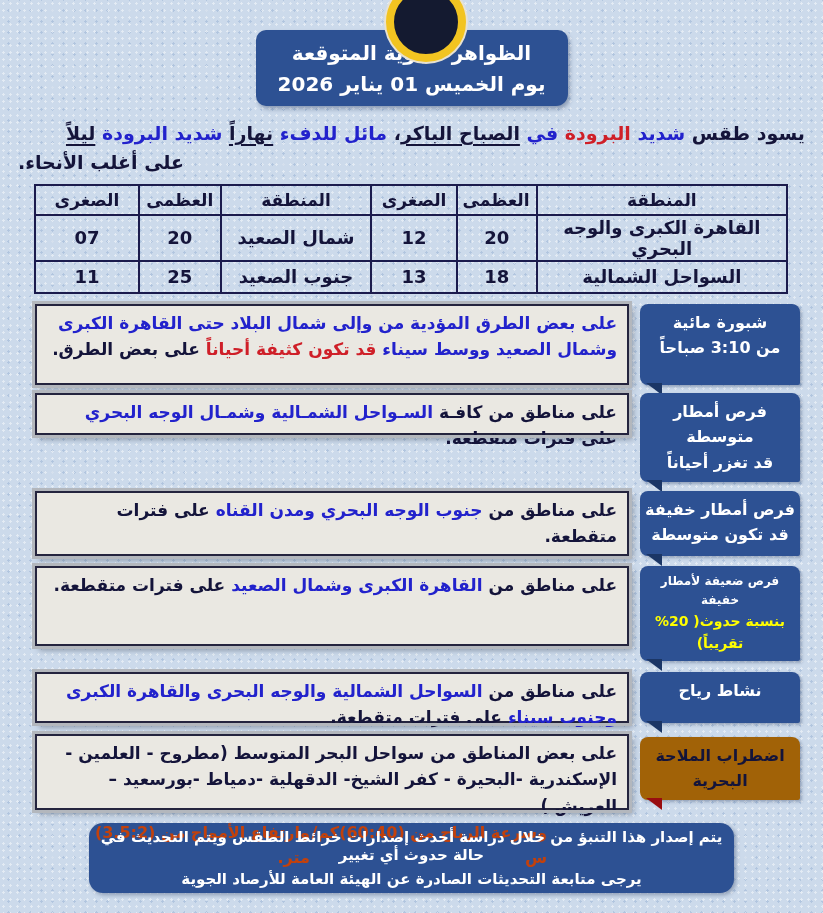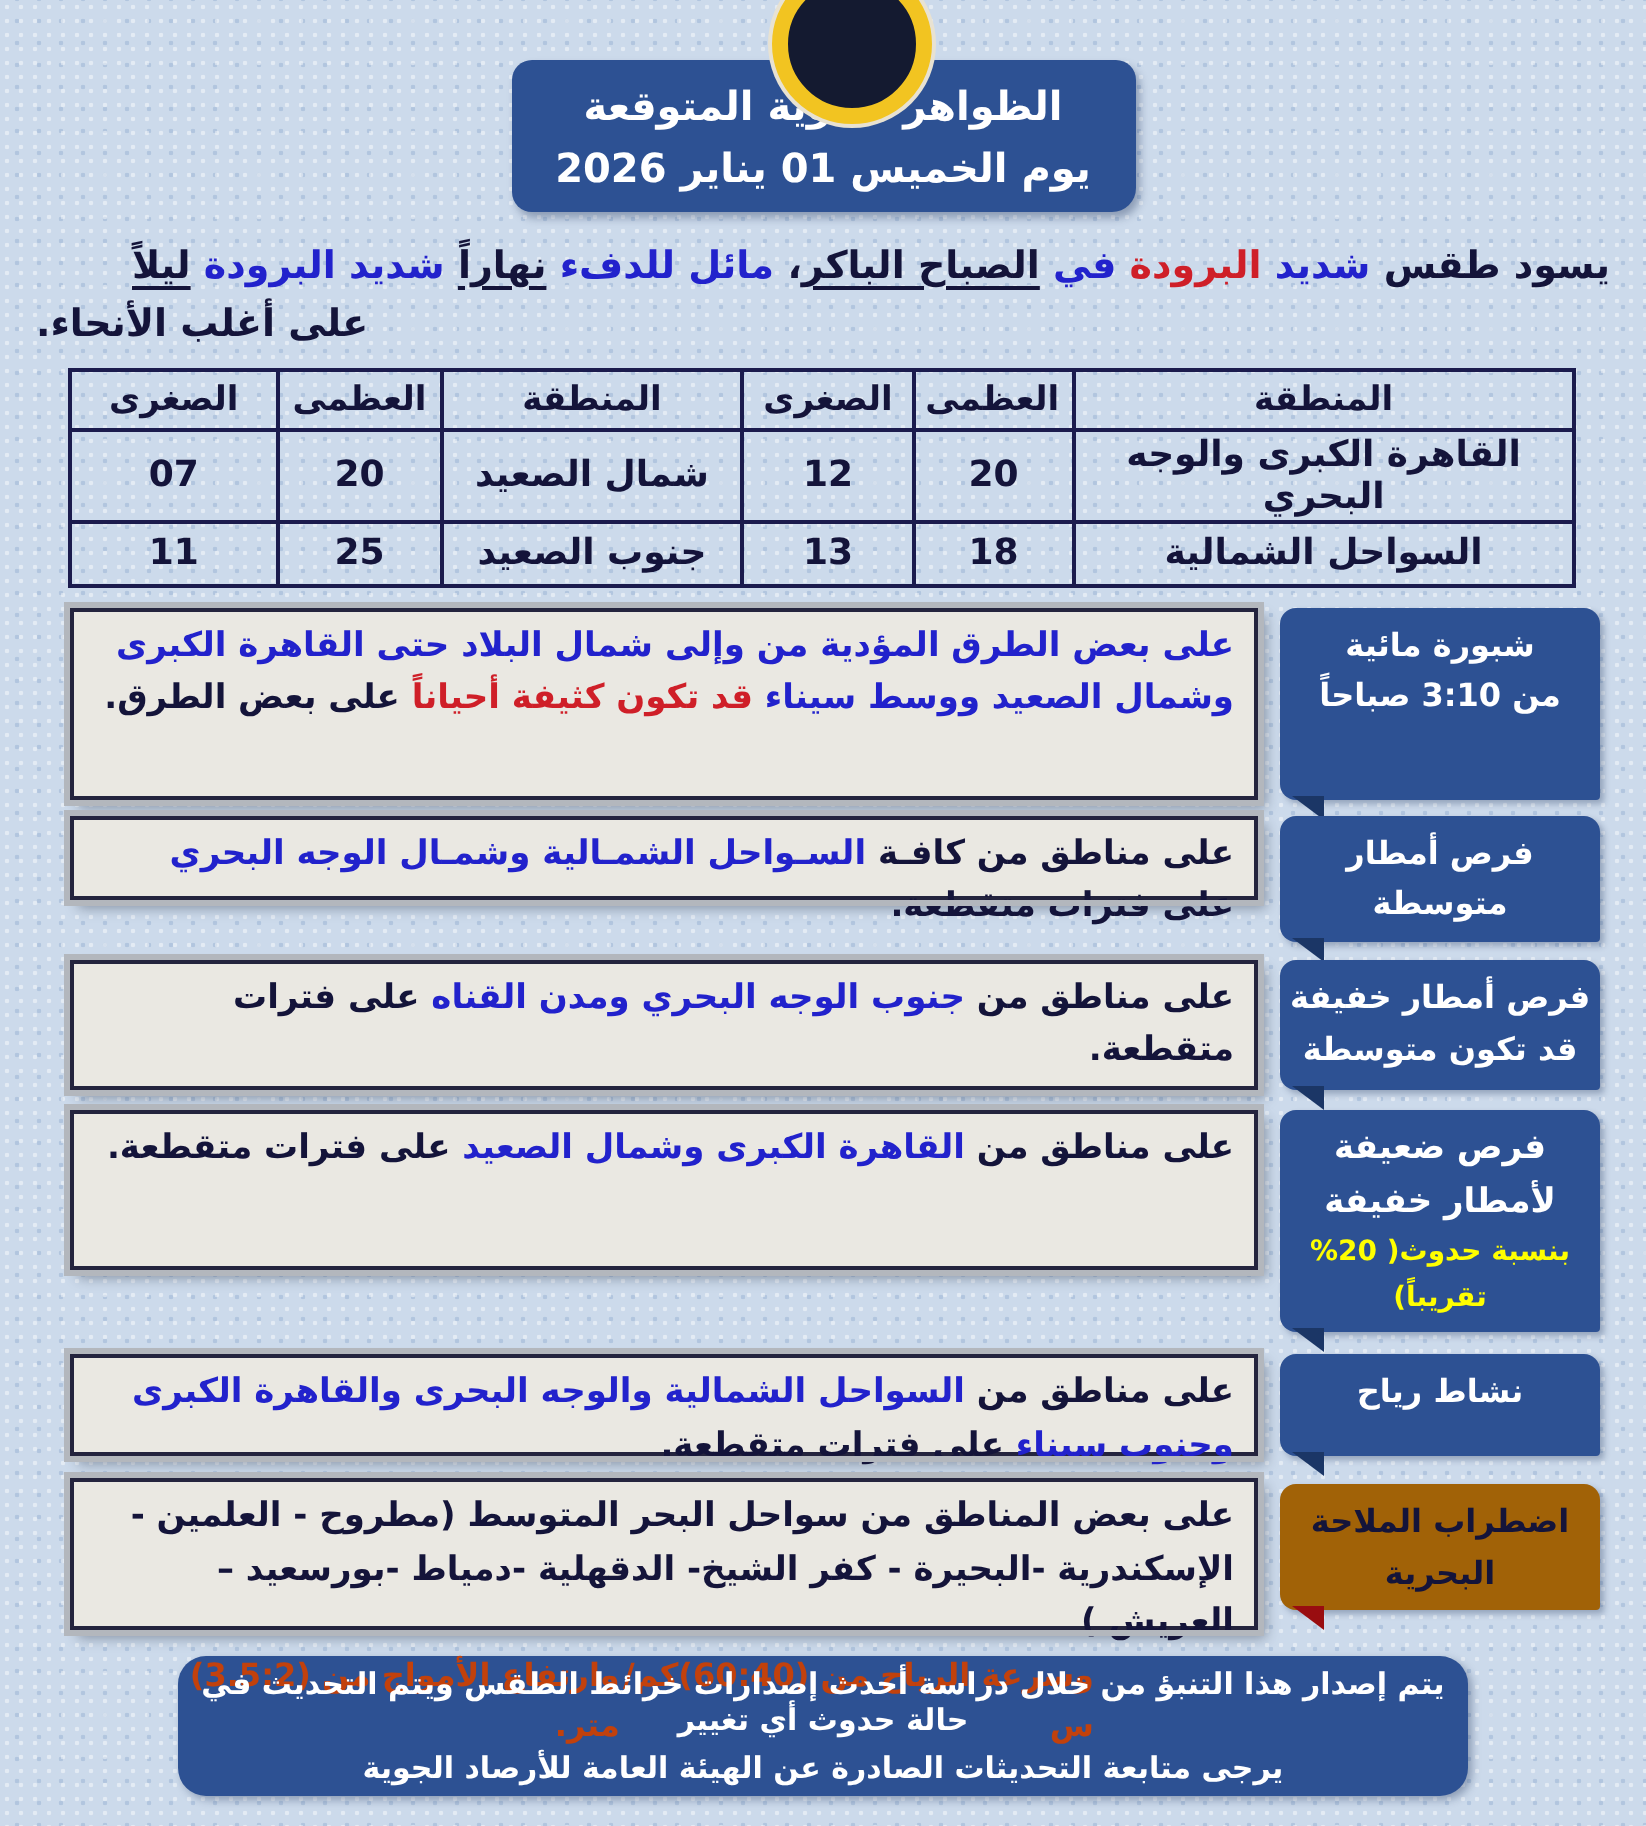--- a/index.html
+++ b/index.html
@@ -147,47 +147,48 @@
   </tbody>
     </table>
 
   <div class="rows">
 
     <div class="row">
       <div class="label-box">
         <div class="label-line">شبورة مائية</div>
         <div class="label-line">من 3:10 صباحاً</div>
       </div>
-      <div class="content-box" style="height:96px"><span class="seg-blue">على بعض الطرق المؤدية من وإلى شمال البلاد حتى القاهرة الكبرى وشمال الصعيد ووسط سيناء </span><span class="seg-red">قد تكون كثيفة أحياناً </span><span class="seg-navy">على بعض الطرق.</span></div>
+      <div class="content-box" style="height:81px"><span class="seg-blue">على بعض الطرق المؤدية من وإلى شمال البلاد حتى القاهرة الكبرى وشمال الصعيد ووسط سيناء </span><span class="seg-red">قد تكون كثيفة أحياناً </span><span class="seg-navy">على بعض الطرق.</span></div>
     </div>
 
     <div class="gap8"></div>
 
     <div class="row">
       <div class="label-box">
         <div class="label-line">فرص أمطار متوسطة</div>
+        <div class="label-line">قد تغزر أحياناً</div>
       </div>
       <div class="content-box" style="height:42px"><span class="seg-navy">على مناطق من كافـة </span><span class="seg-blue">السـواحل الشمـالية وشمـال الوجه البحري </span><span class="seg-navy">على فترات متقطعة.</span></div>
     </div>
 
     <div class="gap9"></div>
 
     <div class="row">
       <div class="label-box">
         <div class="label-line">فرص أمطار خفيفة</div>
         <div class="label-line">قد تكون متوسطة</div>
       </div>
       <div class="content-box" style="height:65px"><span class="seg-navy">على مناطق من </span><span class="seg-blue">جنوب الوجه البحري ومدن القناه </span><span class="seg-navy">على فترات متقطعة.</span></div>
     </div>
 
     <div class="gap10"></div>
 
     <div class="row">
       <div class="label-box">
-        <div class="label-line" style="font-size:17px">فرص ضعيفة لأمطار خفيفة</div>
+        <div class="label-line" style="font-size:12px">فرص ضعيفة لأمطار خفيفة</div>
         <div class="label-line yellow">بنسبة حدوث( 20% تقريباً)</div>
       </div>
       <div class="content-box" style="height:80px"><span class="seg-navy">على مناطق من </span><span class="seg-blue">القاهرة الكبرى وشمال الصعيد </span><span class="seg-navy">على فترات متقطعة.</span></div>
     </div>
 
     <div class="gap11"></div>
 
     <div class="row">
       <div class="label-box">
         <div class="label-line">نشاط رياح</div>

